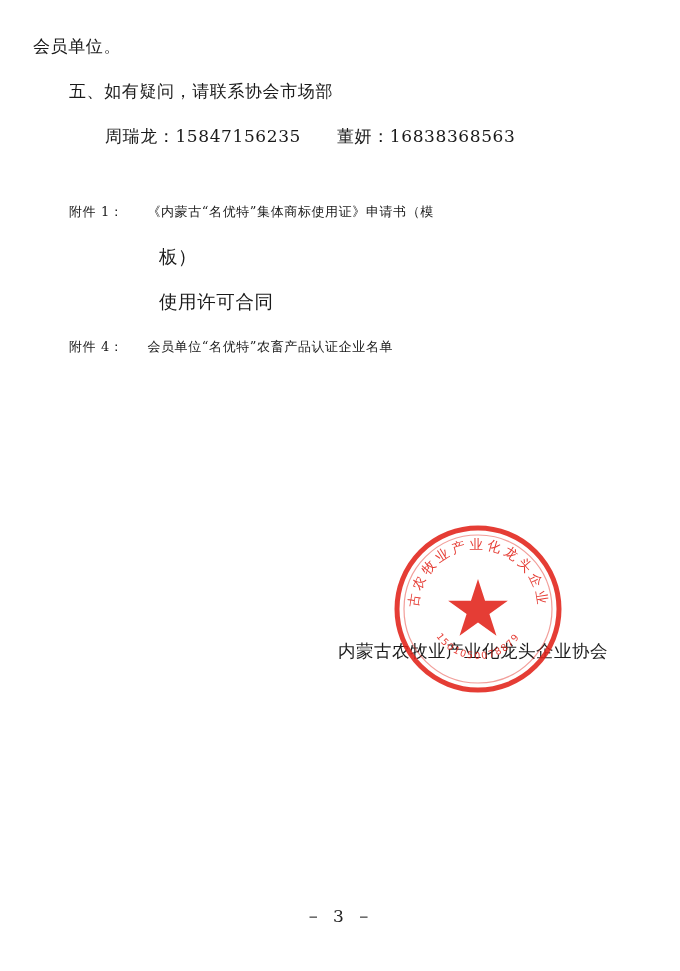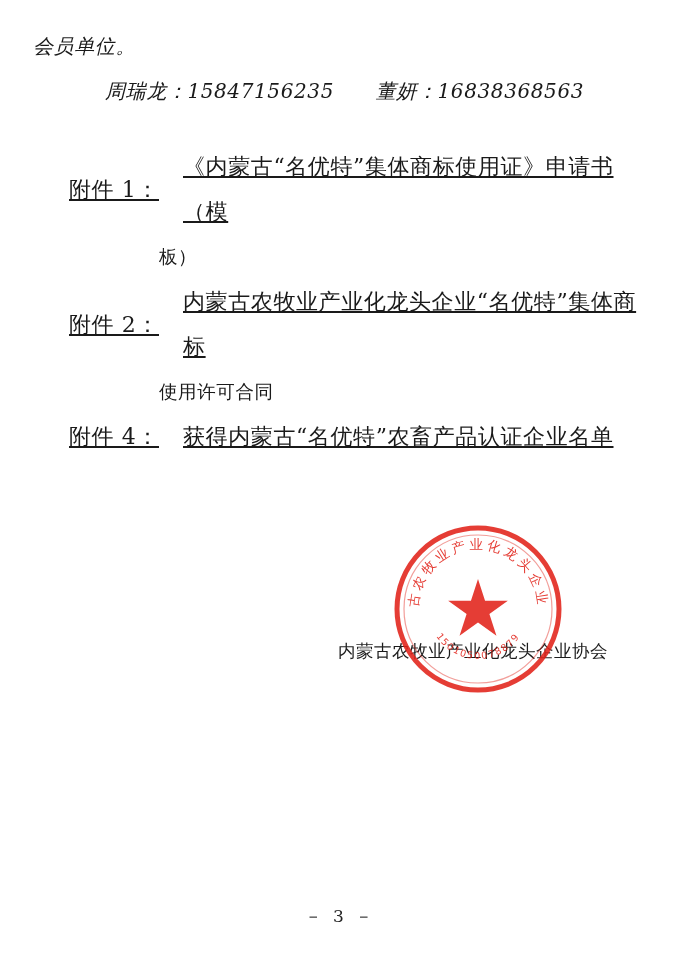--- a/index.html
+++ b/index.html
@@ -21,37 +21,35 @@
     width: 680px;
     height: 971px;
   }
   .doc-body {
     position: absolute;
     left: 33px;
     top: 24px;
     width: 614px;
   }
   .line {
-    font-size: 20px;
+    font-size: 17px;
     line-height: 45px;
     letter-spacing: 0.6px;
     white-space: pre;
-    font-style: italic;
   }
   .indent-1 { padding-left: 36px; }
   .indent-2 { padding-left: 72px; }
   .gap-block { height: 30px; }
 
   .att-row {
     display: flex;
-    align-items: center;
-    font-size: 22px;
+    align-items: flex-start;
+    font-size: 13px;
     line-height: 45px;
     letter-spacing: 0.6px;
-    text-decoration: underline;
   }
   .att-label {
     padding-left: 36px;
     white-space: pre;
   }
   .att-text {
     white-space: pre-wrap;
     flex: 1;
     margin-left: 24px;
   }
@@ -101,39 +99,36 @@
   }
 </style>
 </head>
 <body>
 
 <div class="page">
 
   <div class="doc-body">
 
     <div class="line">会员单位。</div>
+    <div class="line indent-1">五、如有疑问，请联系协会市场部</div>
     <div class="line indent-2">周瑞龙：15847156235      董妍：16838368563</div>
 
     <div class="gap-block"></div>
 
     <div class="att-row">
       <span class="att-label">附件 1：</span>
       <span class="att-text">《内蒙古“名优特”集体商标使用证》申请书（模</span>
     </div>
     <div class="att-cont">板）</div>
 
-    <div class="att-row">
-      <span class="att-label">附件 2：</span>
-      <span class="att-text">内蒙古农牧业产业化龙头企业“名优特”集体商标</span>
-    </div>
     <div class="att-cont">使用许可合同</div>
 
     <div class="att-row">
       <span class="att-label">附件 4：</span>
-      <span class="att-text">获得内蒙古“名优特”农畜产品认证企业名单</span>
+      <span class="att-text">会员单位“名优特”农畜产品认证企业名单</span>
     </div>
 
   </div>
 
   <div class="sign-block">
     <div>内蒙古农牧业产业化龙头企业协会</div>
   </div>
 
   <div class="seal">
     <svg width="172" height="172" viewBox="0 0 172 172" xmlns="http://www.w3.org/2000/svg">

